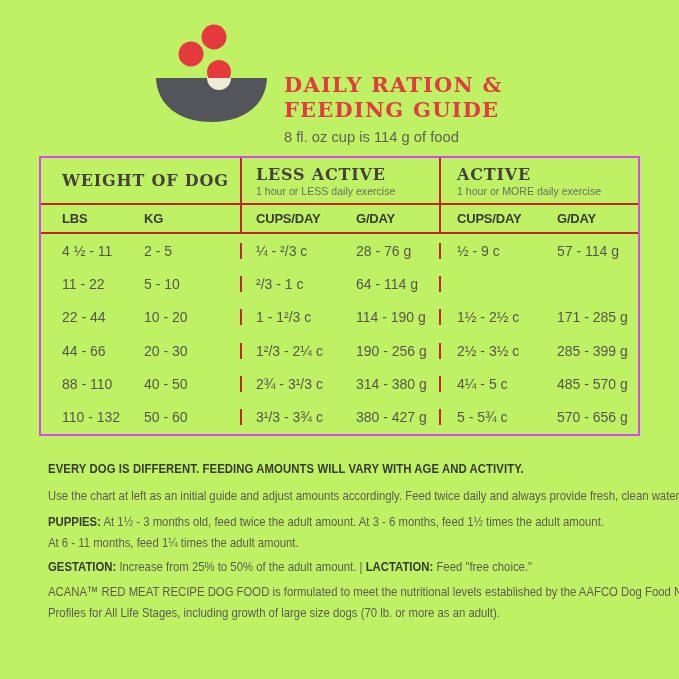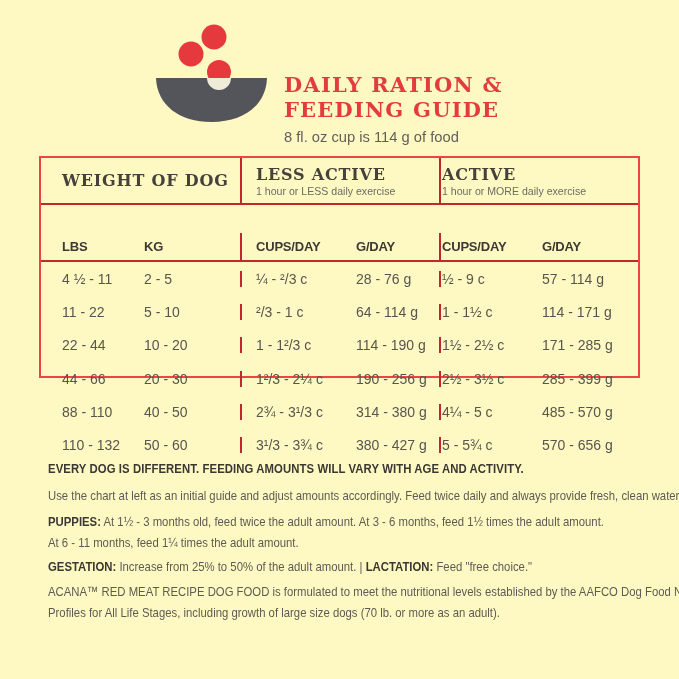--- a/index.html
+++ b/index.html
@@ -1,45 +1,45 @@
 <!DOCTYPE html>
 <html><head>
 <meta charset="utf-8">
 <style>
   html,body{margin:0;padding:0;background:#ffffff;}
   .canvas{
     position:relative;width:679px;height:679px;overflow:hidden;
-    background:#fef9c3;
+    background:#bef264;
     font-family:"Liberation Sans",sans-serif;
   }
   
   .logo{position:absolute;left:150px;top:15px;width:130px;height:115px;}
   .title-block{position:absolute;left:284px;top:72px;}
   .title-line{
     font-family:"DejaVu Serif",serif;font-weight:bold;
     font-size:21px;line-height:25px;letter-spacing:1.2px;
     color:#e23c40;white-space:nowrap;
   }
   .subtitle{
     margin-top:6px;font-size:15.5px;color:#615f58;white-space:nowrap;
     transform:scaleX(0.95);transform-origin:0 50%;
   }
   
   .ftable{
-    position:absolute;left:39px;top:156px;width:601px;height:222px;
-    border:2px solid #ef4444;box-sizing:border-box;
+    position:absolute;left:39px;top:156px;width:601px;height:280px;
+    border:2px solid #d946ef;box-sizing:border-box;
     color:#56544d;
   }
   .trow,.thead,.tsub{display:flex;width:100%;}
   .s1,.s2,.s3{box-sizing:border-box;display:flex;align-items:center;}
   .s1{width:201px;border-right:2px solid #c1272d;padding-left:21px;}
   .s2{width:199px;border-right:2px solid #c1272d;padding-left:14px;}
-  .s3{flex:1;padding-left:1px;}
+  .s3{flex:1;padding-left:16px;}
   .thead{height:45px;border-bottom:2px solid #c1272d;}
-  .tsub{height:27px;border-bottom:2px solid #c1272d;margin-top:28px;}
+  .tsub{height:27px;border-bottom:2px solid #c1272d;}
   .tbody{height:200px;display:flex;flex-direction:column;}
   .trow{flex:1;align-items:center;}
   .slab{
     font-family:"DejaVu Serif",serif;font-weight:bold;font-size:16px;
     letter-spacing:0.8px;color:#46413a;white-space:nowrap;
   }
   .hstack{display:flex;flex-direction:column;justify-content:center;}
   .hsub{
     font-size:11.5px;color:#6c6b64;margin-top:1px;white-space:nowrap;
     transform:scaleX(0.92);transform-origin:0 50%;
@@ -132,24 +132,20 @@
 
       <div class="trow">
         <div class="s1">
             <span class="cell colA1">11 - 22</span>
             <span class="cell">5 - 10</span>
           </div>
         <div class="s2">
             <span class="cell colA2">²/3 - 1 c</span>
             <span class="cell">64 - 114 g</span>
           </div>
-        <div class="s3">
-            <span class="cell colA2">1 - 1½ c</span>
-            <span class="cell">114 - 171 g</span>
-          </div>
       </div>
 
       <div class="trow">
         <div class="s1">
             <span class="cell colA1">22 - 44</span>
             <span class="cell">10 - 20</span>
           </div>
         <div class="s2">
             <span class="cell colA2">1 - 1²/3 c</span>
             <span class="cell">114 - 190 g</span>

